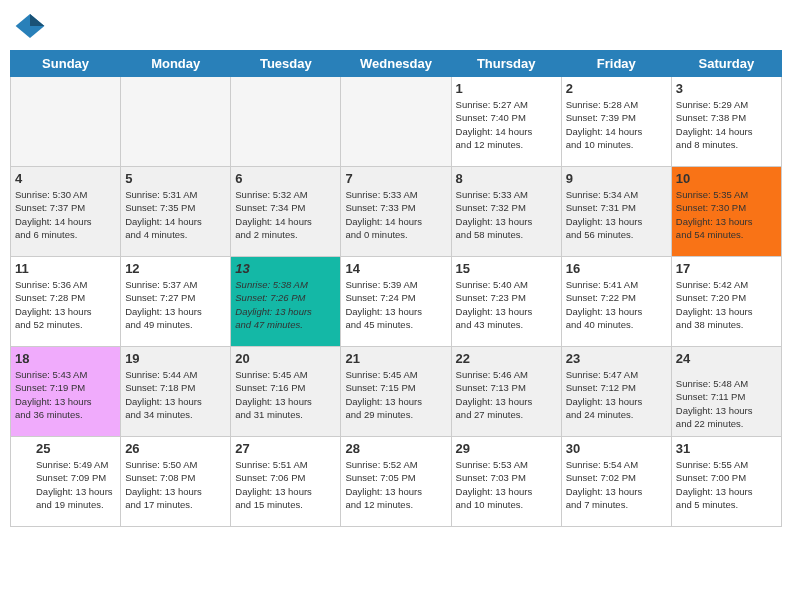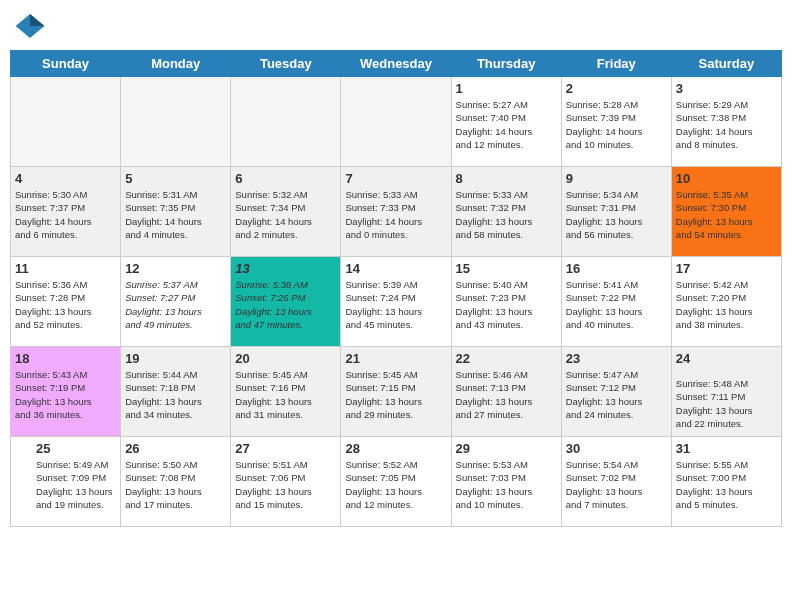--- a/index.html
+++ b/index.html
@@ -211,21 +211,21 @@
       <tr>
         <td style="background: rgb(255, 255, 255);">
           <div class="day-num">11</div>
           <div class="day-info" style="white-space: pre-line;">Sunrise: 5:36 AM
 Sunset: 7:28 PM
 Daylight: 13 hours
 and 52 minutes.</div>
         </td>
         <td style="background: rgb(255, 255, 255);">
           <div class="day-num">12</div>
-          <div class="day-info" style="white-space: pre-line; font-style: italic;">Sunrise: 5:37 AM
+          <div class="day-info" style="white-space: pre-line;">Sunrise: 5:37 AM
 Sunset: 7:27 PM
 Daylight: 13 hours
 and 49 minutes.</div>
         </td>
         <td style="background: #14b8a6; font-style: italic;">
           <div class="day-num">13</div>
           <div class="day-info" style="white-space: pre-line;">Sunrise: 5:38 AM
 Sunset: 7:26 PM
 Daylight: 13 hours
 and 47 minutes.</div>

